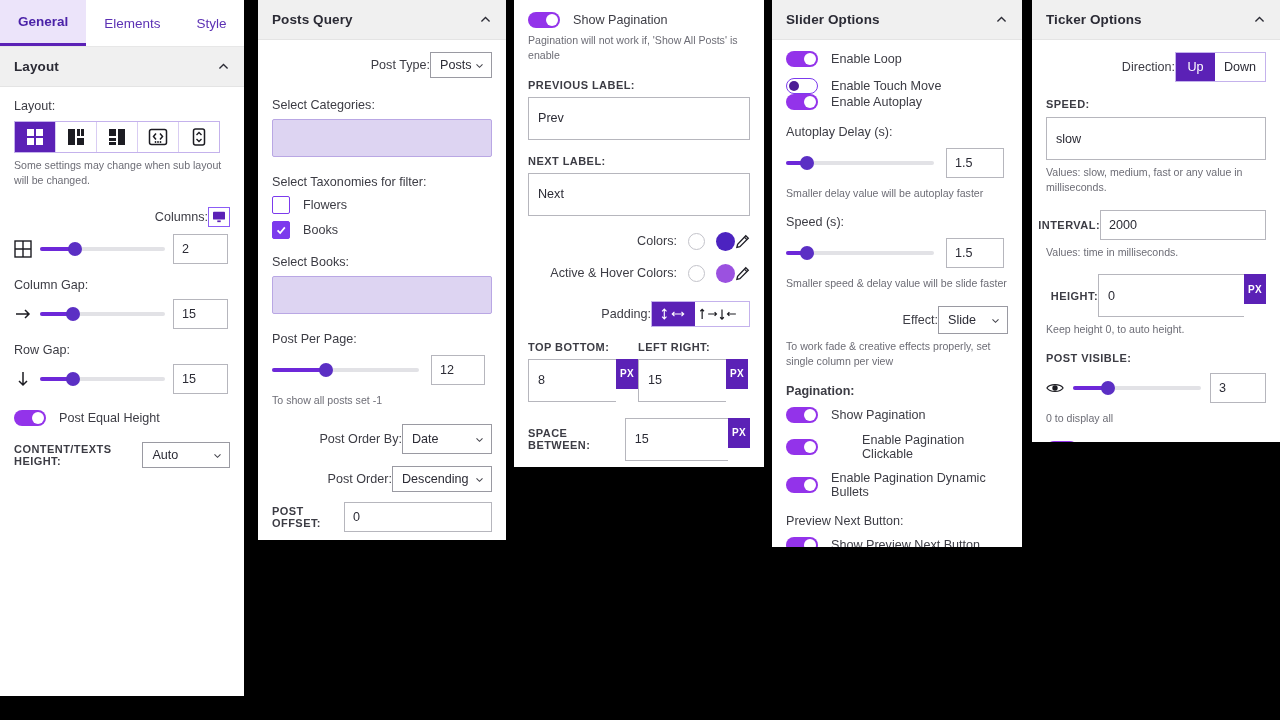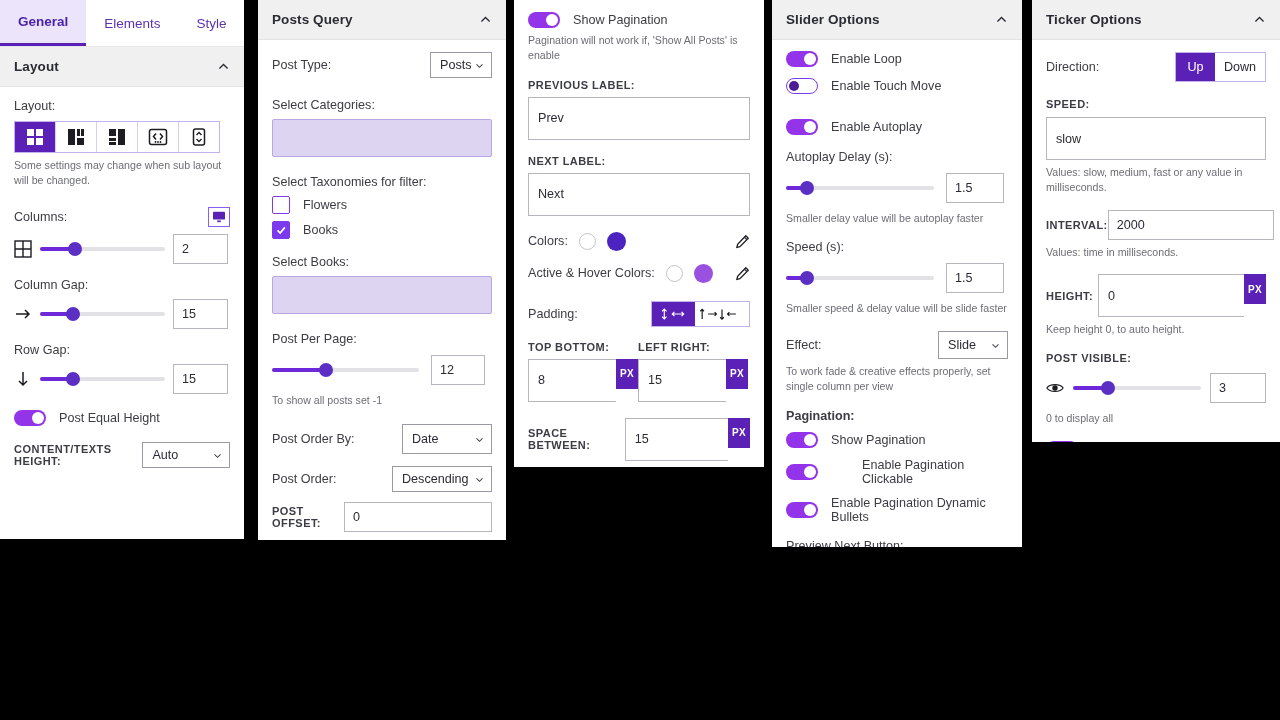--- a/index.html
+++ b/index.html
@@ -27,21 +27,21 @@
     display:flex;align-items:center;justify-content:center;
     font-size:13.5px;color:#5c31b4;padding:0 18px;height:100%;
     box-sizing:border-box;cursor:pointer;
   }
   .tab.active{
     background:#ece4fa;font-weight:bold;color:#4b22a8;
     border-bottom:3px solid #5b21b6;
   }
 
   
-  .row{display:flex;align-items:center;justify-content:space-between;}
+  .row{display:flex;align-items:center;justify-content:flex-end;}
   .lbl{font-size:12.6px;color:#3c3c44;}
   .lbl-caps{font-size:11px;font-weight:bold;color:#3c3c44;letter-spacing:.45px;text-transform:uppercase;}
   .help{font-size:10.6px;color:#6d6d76;line-height:1.45;margin-top:5px;}
   .mt{margin-top:14px;}
   .mt-l{margin-top:20px;}
 
   
   .sel{
     position:relative;border:1px solid #9a9aa2;background:#fff;height:26px;
     display:inline-flex;align-items:center;box-sizing:border-box;
@@ -111,21 +111,21 @@
   .sw.empty{background:#fff;border:1px solid #c3c3ca;}
   .pencil{width:15px;height:15px;color:#1f1f27;cursor:pointer;}
 
   .resp{width:22px;height:20px;border:1px solid #8b5cf6;box-sizing:border-box;display:flex;align-items:center;justify-content:center;cursor:pointer;}
 </style>
 </head>
 <body>
 
 <div class="stage">
 
-  <div class="panel" style="left:0;width:244px;height:539px;">
+  <div class="panel" style="left:0;width:244px;height:696px;">
     <div class="tabs">
       <div class="tab active">
           <span>General</span>
         </div>
       <div class="tab">
           <span>Elements</span>
         </div>
       <div class="tab">
           <span>Style</span>
         </div>
@@ -421,21 +421,21 @@
     </div>
     <div class="panel-body" style="padding-top:11px;">
       <div class="tg-row">
         <div class="tg on"></div>
         <span class="tg-lbl">Enable Loop</span>
       </div>
       <div class="tg-row" style="margin-top:11px;">
         <div class="tg off"></div>
         <span class="tg-lbl">Enable Touch Move</span>
       </div>
-      <div class="tg-row" style="margin-top:25px;">
+      <div class="tg-row" style="margin-top:0;">
         <div class="tg on"></div>
         <span class="tg-lbl">Enable Autoplay</span>
       </div>
 
       <div class="lbl" style="margin-top:15px;">Autoplay Delay (s):</div>
       <div style="display:flex;align-items:center;gap:12px;margin-top:9px;">
         <div class="sld" style="max-width:148px;">
           <div class="track"></div>
           <div class="fill" style="width:14%"></div>
           <div class="knob" style="left:14%"></div>

